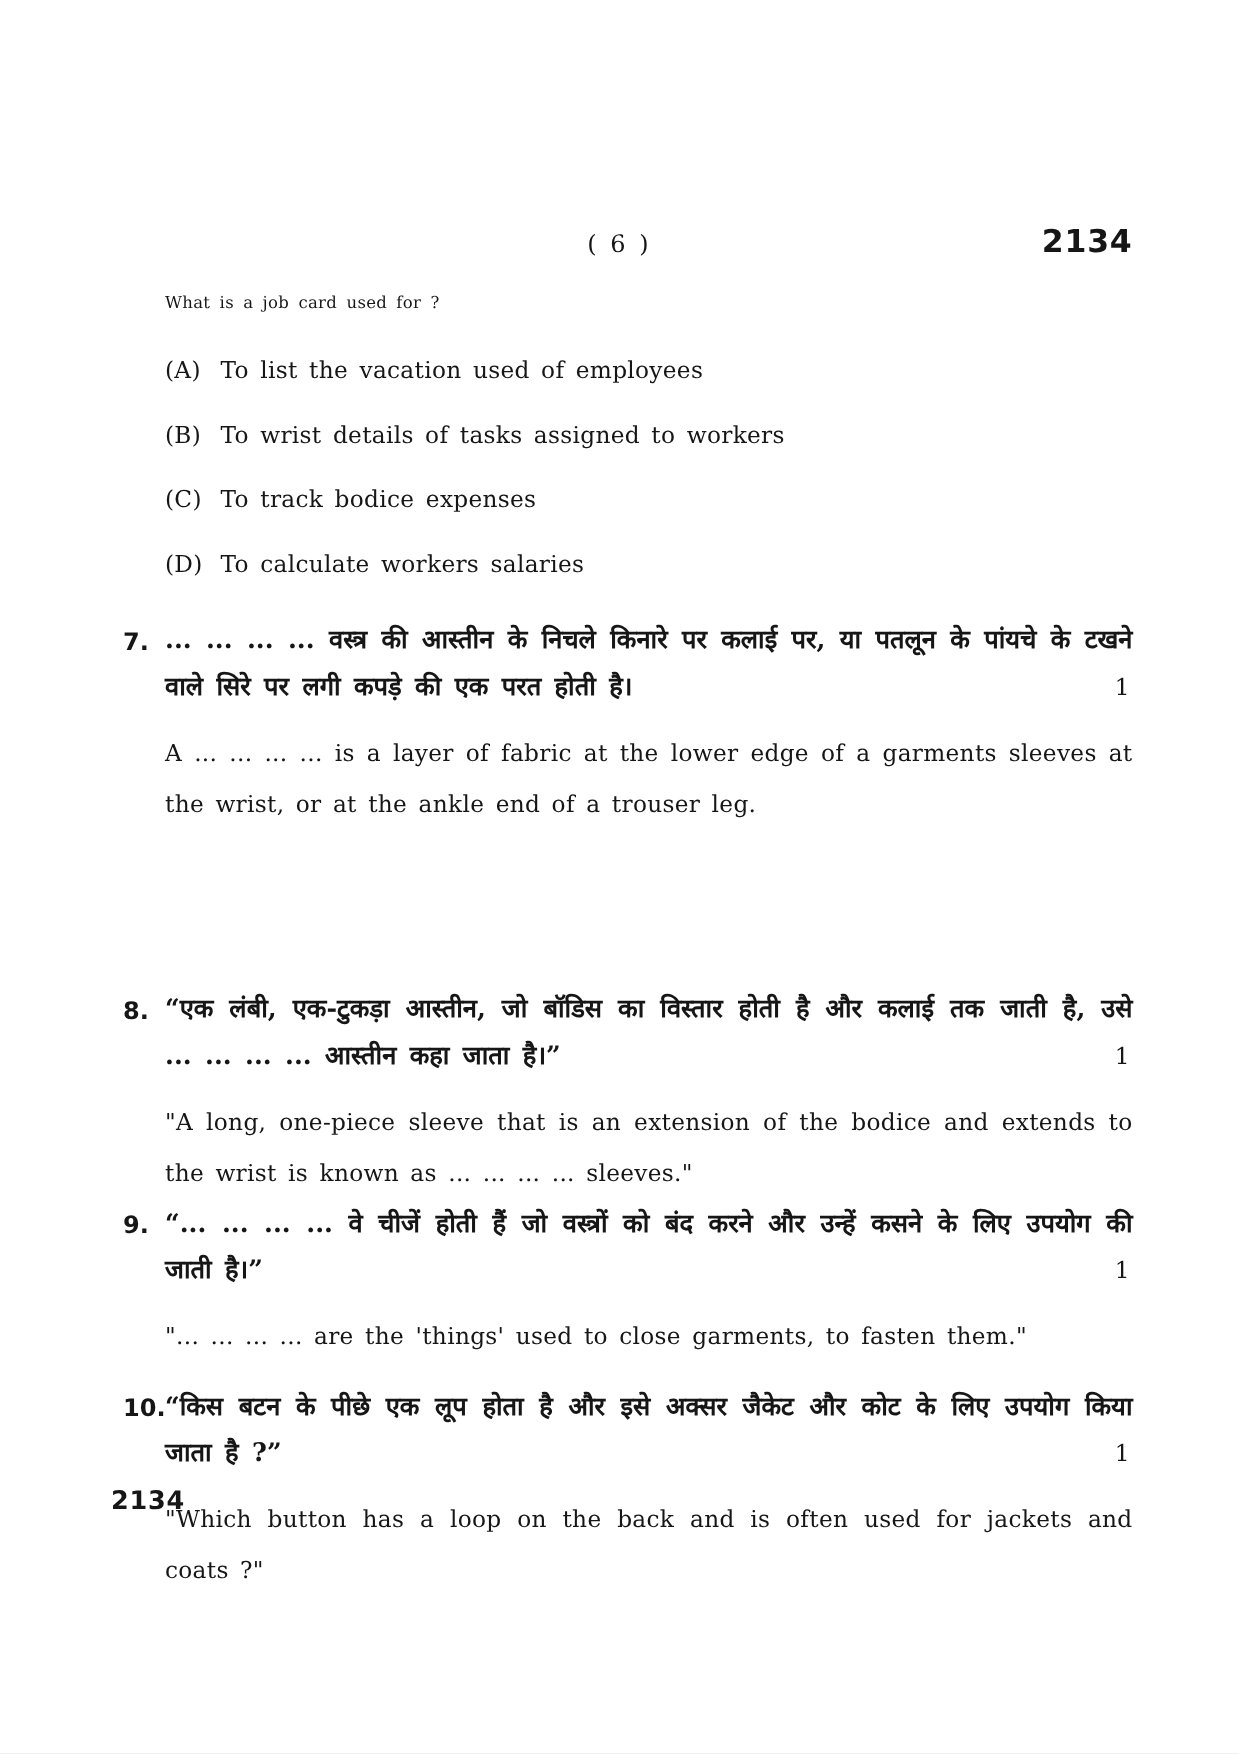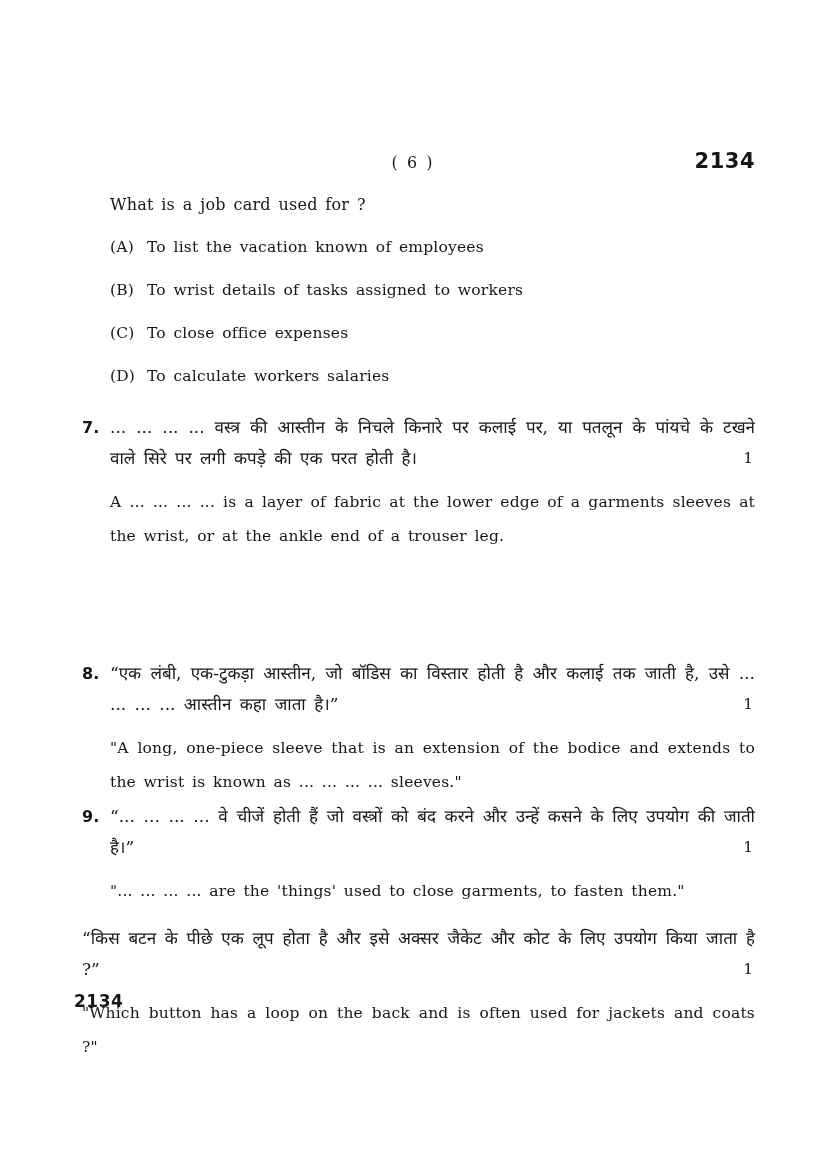--- a/index.html
+++ b/index.html
@@ -35,26 +35,27 @@
     line-height: 34px;
     letter-spacing: 0.2px;
     word-spacing: 2.5px;
     text-align: justify;
   }
   .hin {
     font-size: 17px;
     line-height: 31px;
     text-align: justify;
     word-spacing: 3px;
+    font-weight: bold;
   }
   
   .stem {
     position: absolute;
     left: 110px; top: 195px;
-    font-size: 16px;
+    font-size: 11px;
     letter-spacing: 0.2px;
     word-spacing: 2.5px;
   }
   .options {
     position: absolute;
     left: 110px; top: 238px; right: 71px;
   }
   .option-row {
     display: flex;
     margin-bottom: 24px;
@@ -108,29 +109,29 @@
 <div class="page">
 
   <div class="header-pagenum">( 6 )</div>
   <div class="header-code">2134</div>
 
   <div class="stem">What is a job card used for ?</div>
 
   <div class="options">
     <div class="option-row">
       <span class="option-label">(A)</span>
-      <span class="option-text">To list the vacation known of employees</span>
+      <span class="option-text">To list the vacation used of employees</span>
     </div>
     <div class="option-row">
       <span class="option-label">(B)</span>
       <span class="option-text">To wrist details of tasks assigned to workers</span>
     </div>
     <div class="option-row">
       <span class="option-label">(C)</span>
-      <span class="option-text">To close office expenses</span>
+      <span class="option-text">To track bodice expenses</span>
     </div>
     <div class="option-row">
       <span class="option-label">(D)</span>
       <span class="option-text">To calculate workers salaries</span>
     </div>
   </div>
 
   <div class="question" id="q7">
     <div class="qnum">7.</div>
     <div class="qbody">
@@ -158,20 +159,21 @@
     <div class="qbody">
       <div class="hin-wrap">
         <div class="hin">“... ... ... ... वे चीजें होती हैं जो वस्त्रों को बंद करने और उन्हें कसने के लिए उपयोग की जाती है।”</div>
         <span class="marks">1</span>
       </div>
       <div class="eng q-eng">"... ... ... ... are the 'things' used to close garments, to fasten them."</div>
     </div>
   </div>
 
   <div class="question" id="q10">
+    <div class="qnum">10.</div>
     <div class="qbody">
       <div class="hin-wrap">
         <div class="hin">“किस बटन के पीछे एक लूप होता है और इसे अक्सर जैकेट और कोट के लिए उपयोग किया जाता है ?”</div>
         <span class="marks">1</span>
       </div>
       <div class="eng q-eng">"Which button has a loop on the back and is often used for jackets and coats ?"</div>
     </div>
   </div>
 
   <div class="footer-code">2134</div>

